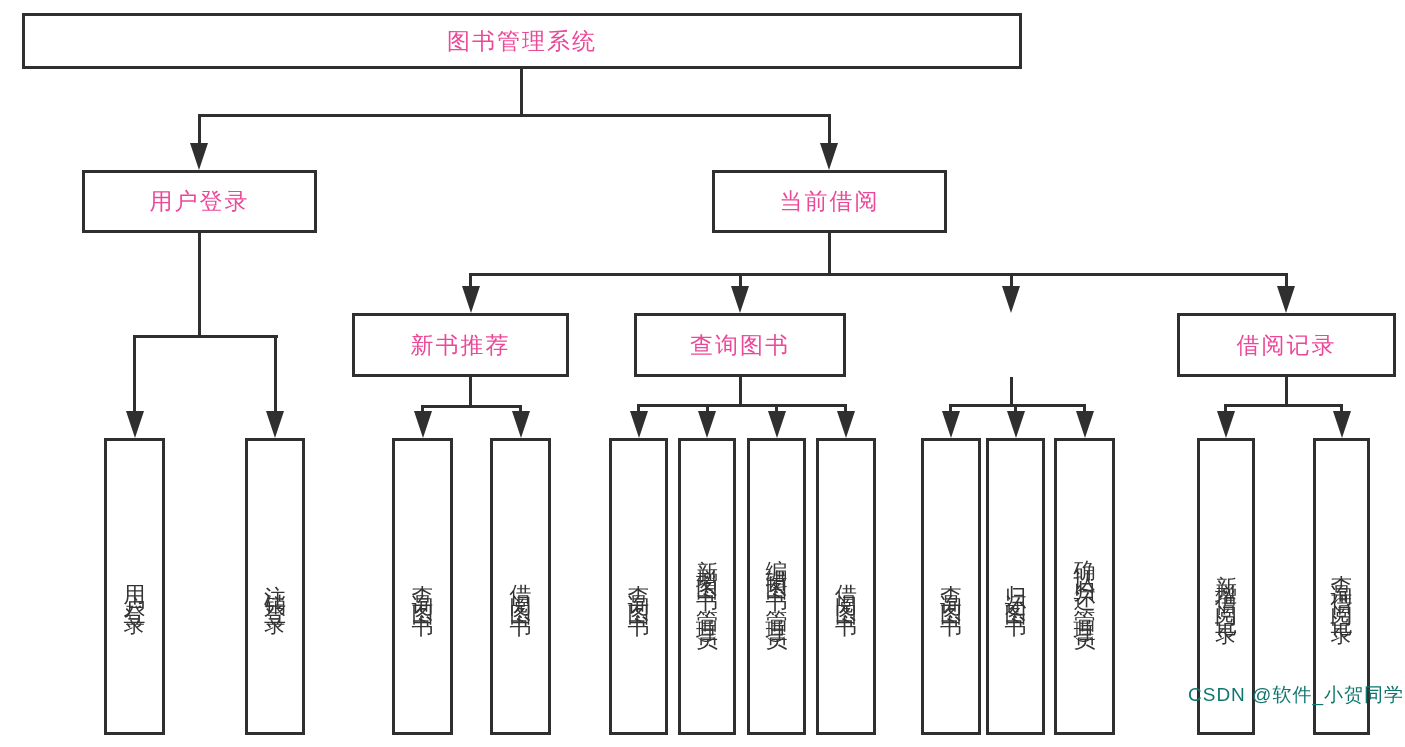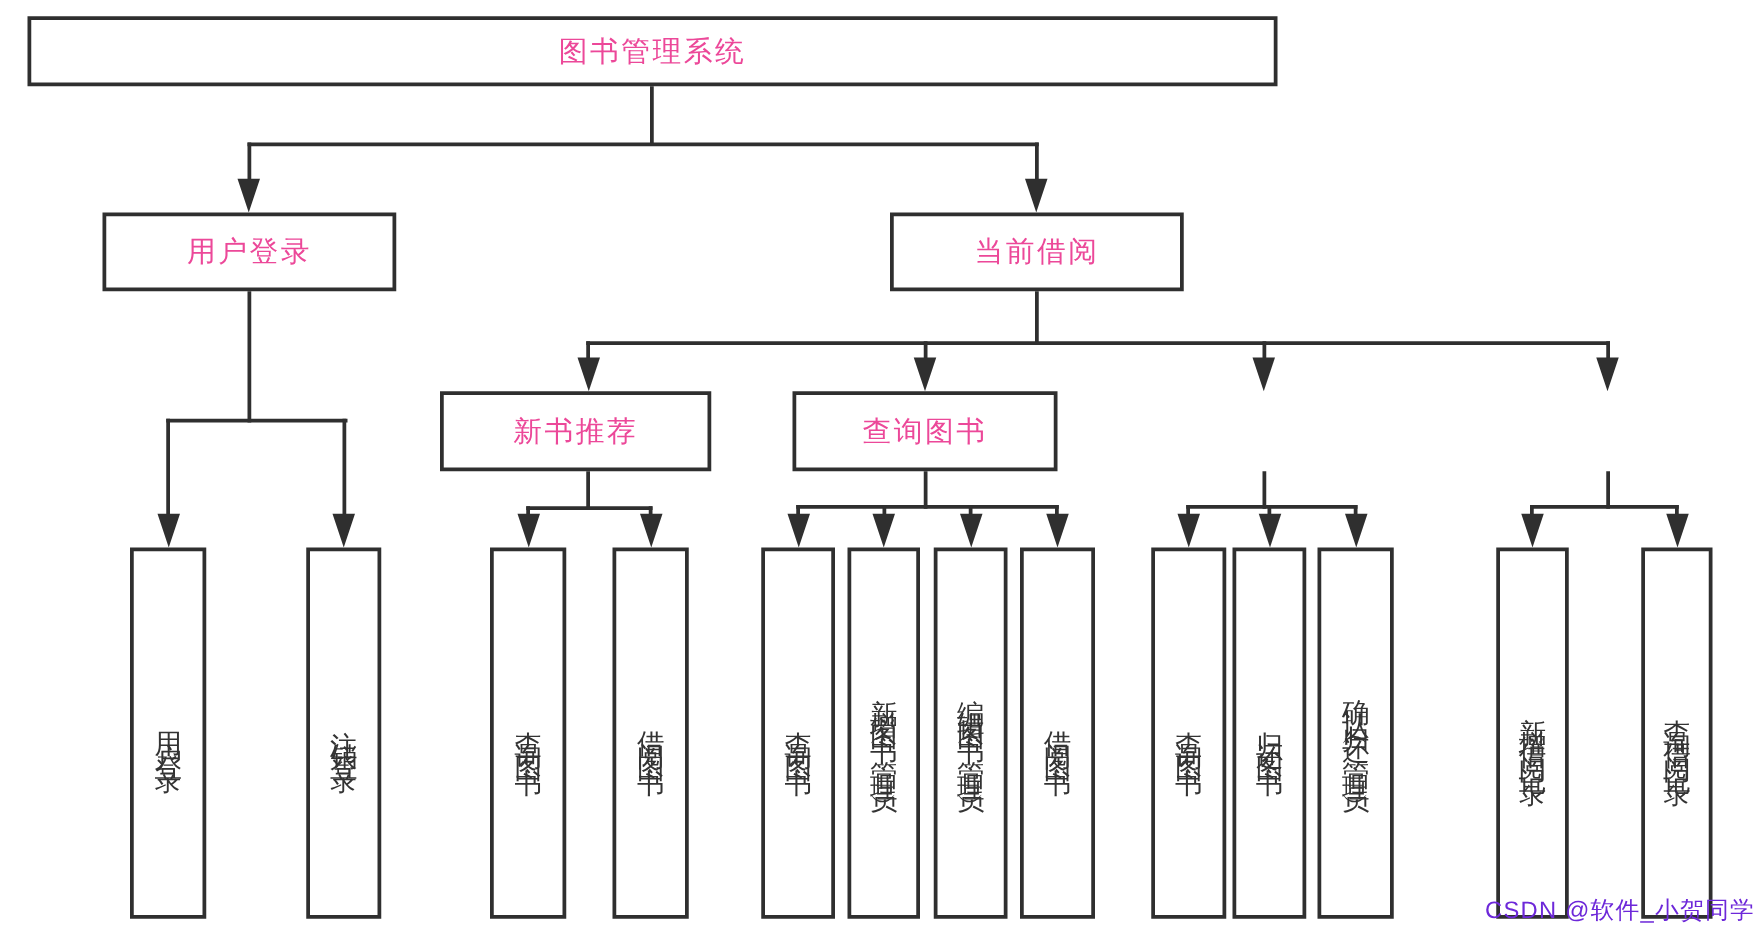--- a/index.html
+++ b/index.html
@@ -21,21 +21,21 @@
     font-size:22px;letter-spacing:10px;line-height:1;color:#333333;white-space:nowrap;
   }
   .vline{position:absolute;width:3px;background:#2f2f2f;}
   .hline{position:absolute;height:3px;background:#2f2f2f;}
   .arrow{
     position:absolute;width:0;height:0;
     border-left:9px solid transparent;border-right:9px solid transparent;
     border-top:27px solid #2f2f2f;
   }
   .watermark{
-    position:absolute;left:1188px;top:715px;font-size:19px;color:#6d28d9;
+    position:absolute;left:1188px;top:682px;font-size:19px;color:#0f766e;
     letter-spacing:1px;white-space:nowrap;z-index:5;
   }
 </style>
 </head>
 <body>
 
 <div class="canvas">
 
   <div class="hbox" style="left:22px;top:13px;width:1000px;height:56px">
     <span>图书管理系统</span>
@@ -71,20 +71,23 @@
   <div class="vline" style="left:1010px;top:273px;height:15px"></div>
   <div class="arrow" style="left:1002px;top:286px"></div>
   <div class="vline" style="left:1285px;top:273px;height:15px"></div>
   <div class="arrow" style="left:1277px;top:286px"></div>
 
   <div class="hbox" style="left:352px;top:313px;width:217px;height:64px">
     <span>新书推荐</span>
   </div>
   <div class="hbox" style="left:634px;top:313px;width:212px;height:64px">
     <span>查询图书</span>
+  </div>
+  <div class="hbox" style="left:1177px;top:313px;width:219px;height:64px">
+    <span>借阅记录</span>
   </div>
 
   <div class="vline" style="left:469px;top:377px;height:31px"></div>
   <div class="hline" style="left:421px;top:405px;width:101px"></div>
   <div class="vline" style="left:421px;top:405px;height:9px"></div>
   <div class="arrow" style="left:414px;top:411px"></div>
   <div class="vline" style="left:519px;top:405px;height:9px"></div>
   <div class="arrow" style="left:512px;top:411px"></div>
 
   <div class="vline" style="left:739px;top:377px;height:30px"></div>

